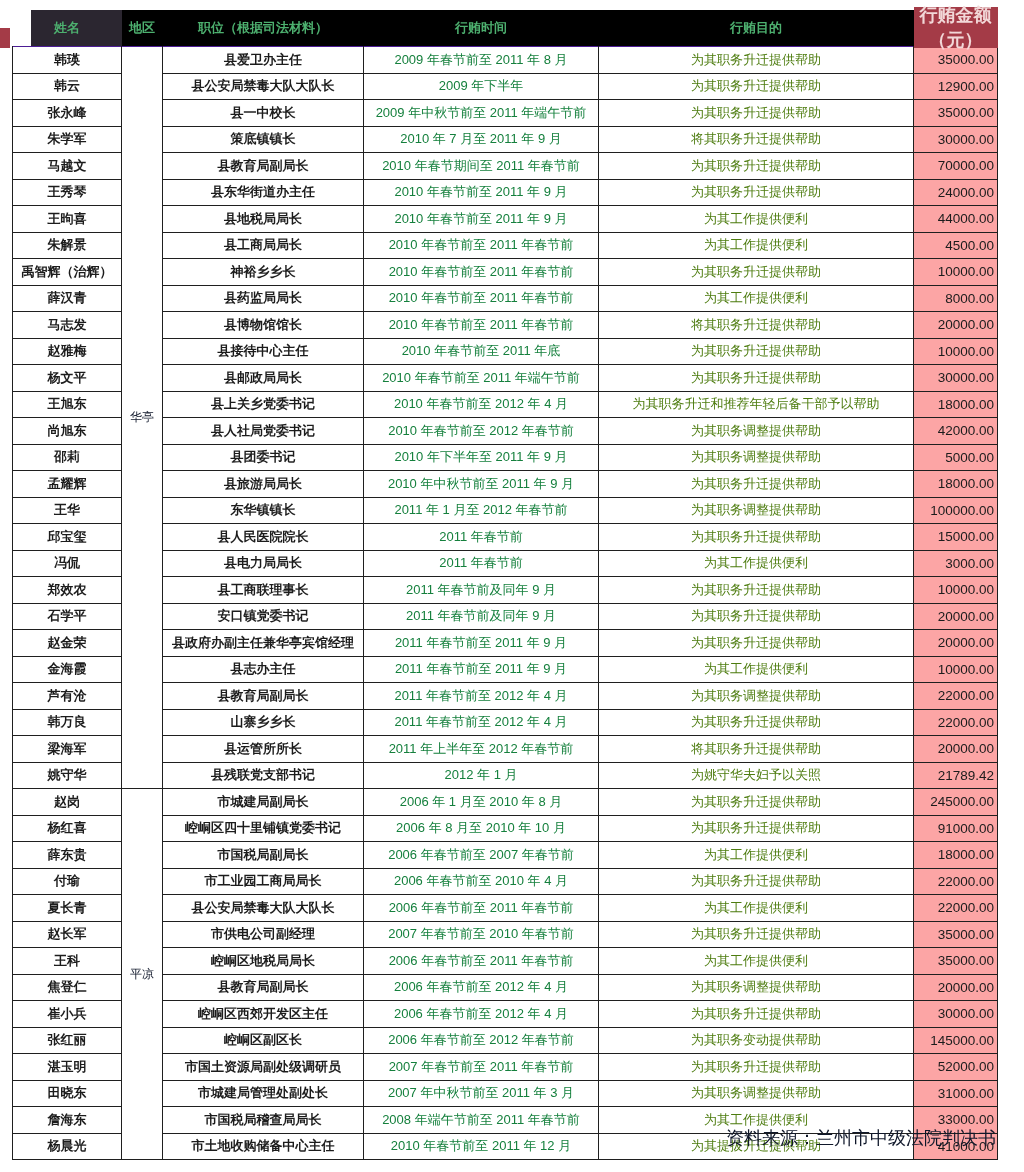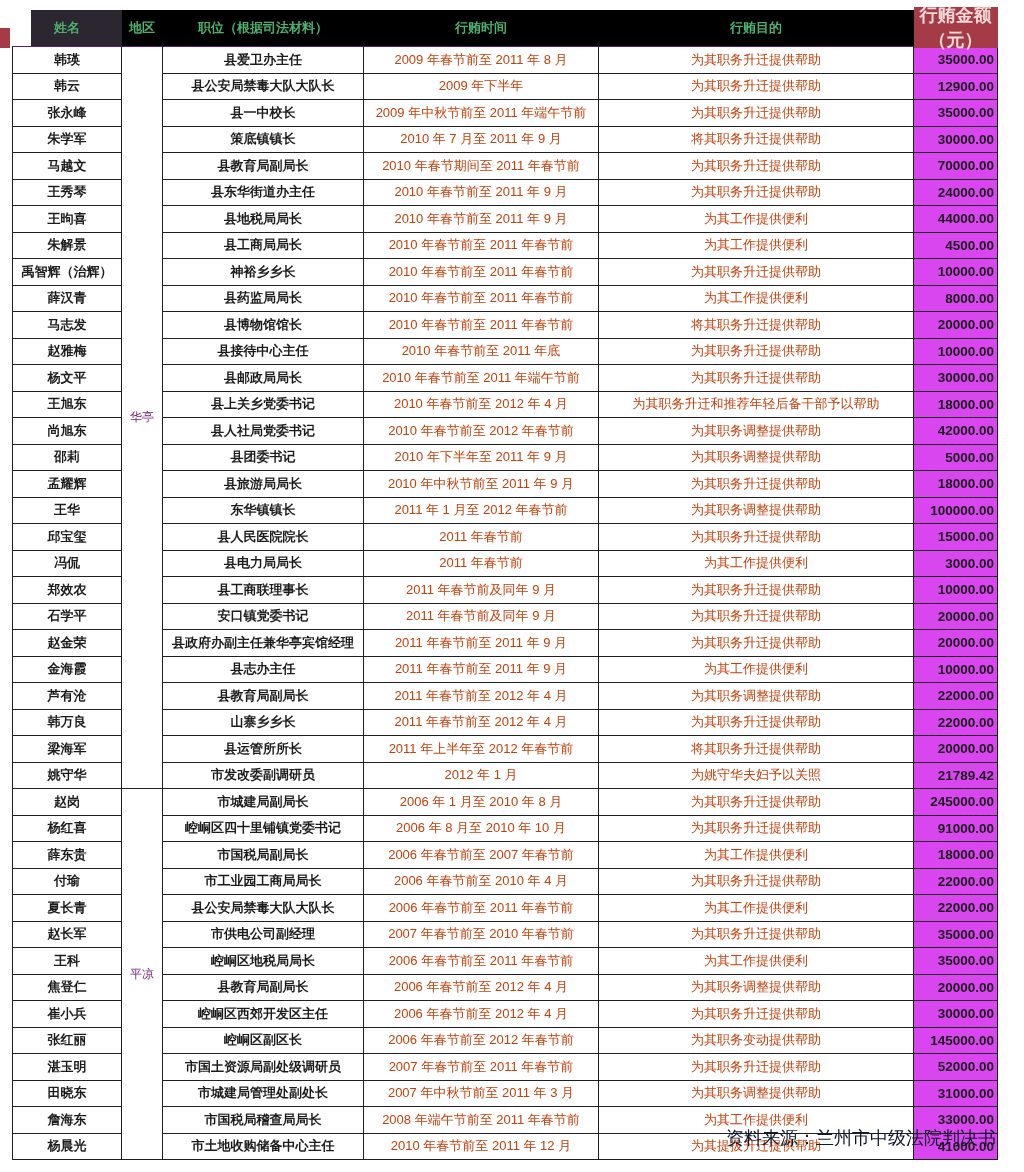--- a/index.html
+++ b/index.html
@@ -53,27 +53,27 @@
     padding:0 3px;
     font-size:13px;
     text-align:center;
     vertical-align:middle;
     background:#ffffff;
     overflow:hidden;
     white-space:nowrap;
   }
   tbody tr:first-child td{border-top:1px solid #4c1d95;}
   td.name-cell{font-weight:bold;}
-  td.region-cell{font-size:12px;color:#701a75;}
+  td.region-cell{font-size:12px;color:#0f172a;}
   td.position-cell{font-weight:bold;}
-  td.time-cell{color:#c2410c;}
-  td.purpose-cell{color:#c2410c;}
+  td.time-cell{color:#15803d;}
+  td.purpose-cell{color:#4d7c0f;}
   td.amount-cell{
-    background:#d946ef;
-    font-weight:bold;
+    background:#fca5a5;
+    font-weight:normal;
     text-align:right;
     font-size:13.5px;
   }
   .source-note{
     position:absolute;
     right:28px;top:1126px;
     font-size:18px;
     color:#0f172a;
   }
 </style>
@@ -294,21 +294,21 @@
         </tr>
         <tr>
           <td class="name-cell">梁海军</td>
           <td class="position-cell">县运管所所长</td>
           <td class="time-cell">2011 年上半年至 2012 年春节前</td>
           <td class="purpose-cell">将其职务升迁提供帮助</td>
           <td class="amount-cell">20000.00</td>
         </tr>
         <tr>
           <td class="name-cell">姚守华</td>
-          <td class="position-cell">市发改委副调研员</td>
+          <td class="position-cell">县残联党支部书记</td>
           <td class="time-cell">2012 年 1 月</td>
           <td class="purpose-cell">为姚守华夫妇予以关照</td>
           <td class="amount-cell">21789.42</td>
         </tr>
         <tr>
           <td class="name-cell">赵岗</td>
           <td class="region-cell" rowspan="14">平凉</td>
           <td class="position-cell">市城建局副局长</td>
           <td class="time-cell">2006 年 1 月至 2010 年 8 月</td>
           <td class="purpose-cell">为其职务升迁提供帮助</td>

